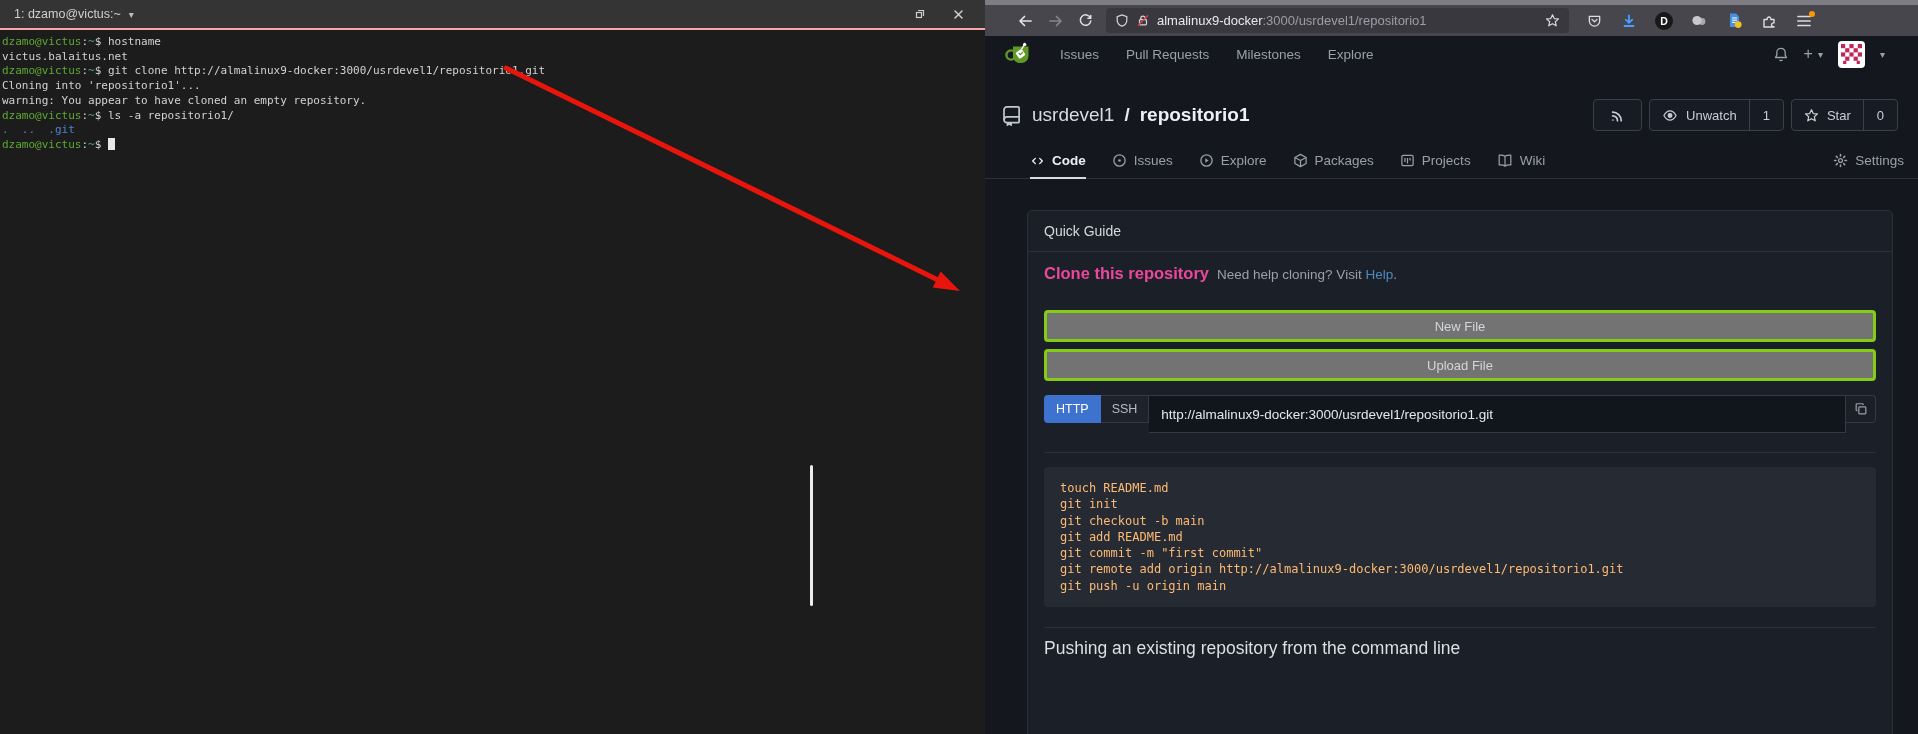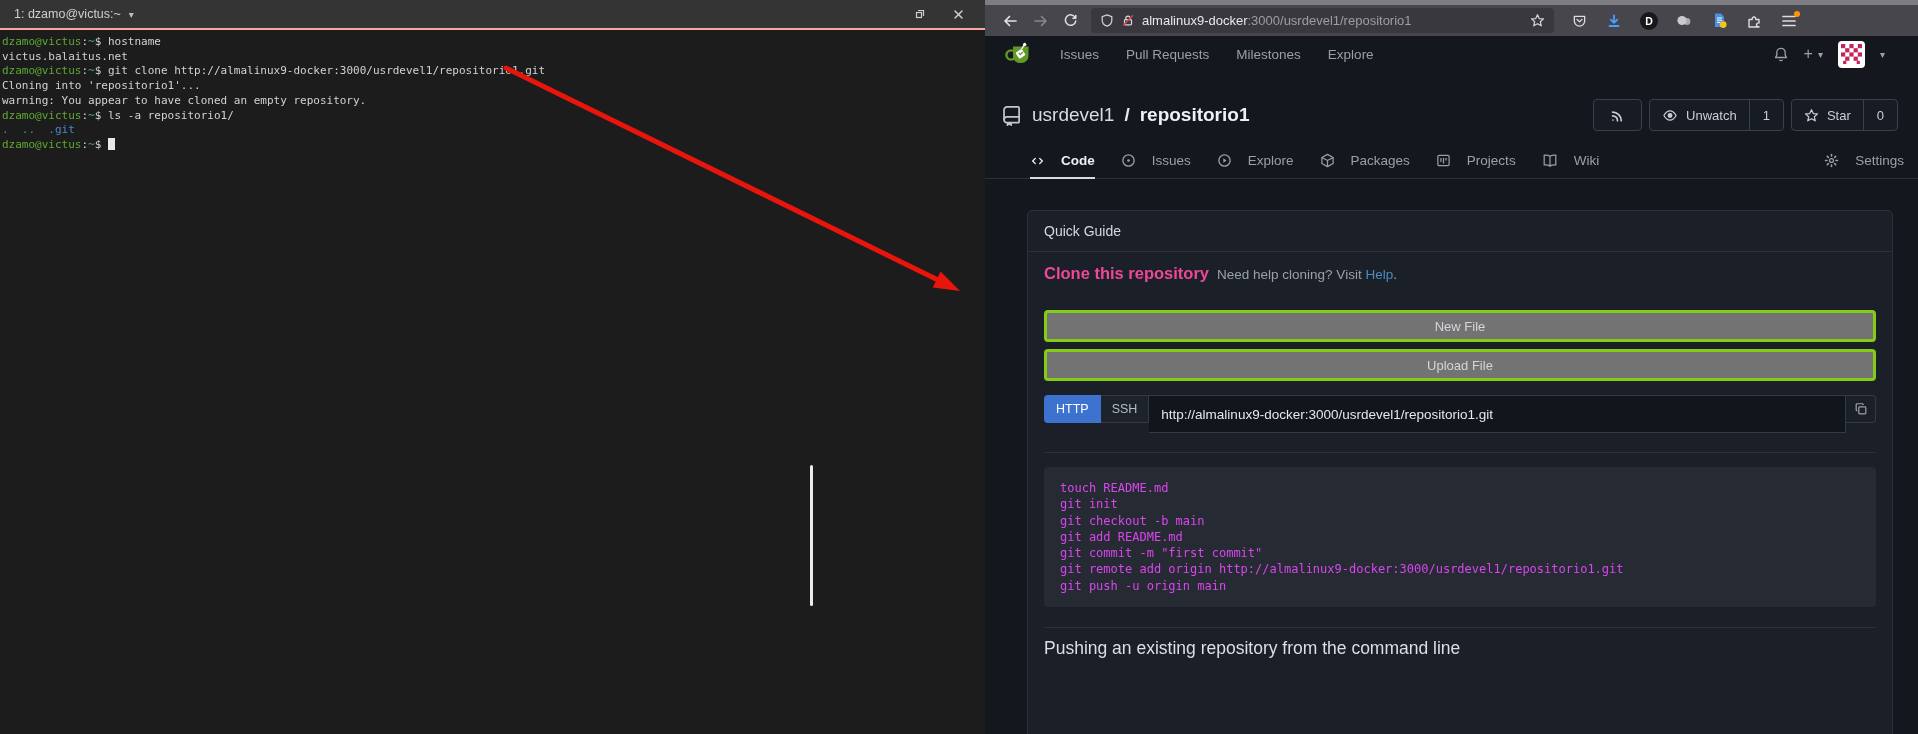--- a/index.html
+++ b/index.html
@@ -19,21 +19,21 @@
   .seg-green{color:#5fa832;}
   .seg-teal{color:#45a198;}
   .seg-dir{color:#4c84cf;}
   .seg-fg{color:#d2d2d2;}
   .t-cursor{display:inline-block;width:7px;height:12px;background:#e8e8e8;vertical-align:-2px;}
   .stray-scrollbar{position:absolute;left:810px;top:465px;width:3px;height:141px;background:#ececec;border-radius:2px;z-index:6;}
 
   
   .browser{position:absolute;left:985px;top:0;width:933px;height:734px;background:#14171e;}
   .b-topstrip{height:5px;background:#7d7d83;}
-  .b-toolbar{height:31px;background:#46464c;display:flex;align-items:center;padding:0 10px;}
+  .b-toolbar{height:31px;background:#46464c;display:flex;align-items:center;padding:0 25px;}
   .nav-btn{width:30px;height:26px;display:flex;align-items:center;justify-content:center;color:#e2e2e5;border-radius:4px;}
   .nav-btn.disabled{color:#85858c;}
   .urlbar{margin-left:6px;width:445px;height:25px;background:#38383e;border-radius:4px;
       display:flex;align-items:center;padding:0 9px;gap:7px;}
   .url-text{font-size:13px;color:#e9e9ec;white-space:nowrap;overflow:hidden;flex:1;}
   .url-dim{color:#9d9da4;}
   .tb-icons{display:flex;align-items:center;gap:9px;margin-left:12px;}
   .tb-btn{width:26px;height:26px;display:flex;align-items:center;justify-content:center;color:#dcdce0;position:relative;}
   .menu-badge{position:absolute;top:3px;right:2px;width:6px;height:6px;border-radius:50%;background:#ff9500;}
 
@@ -54,21 +54,21 @@
   .repo-name{font-weight:bold;color:#edf0f4;}
   .g-header-actions{margin-left:auto;display:flex;gap:7px;}
   .hdr-btn{height:30px;border:1px solid #3a4049;border-radius:4px;background:#171b23;
       display:flex;align-items:center;color:#c9ced5;font-size:13px;}
   .hdr-btn .btn-main{padding:0 12px;display:flex;gap:8px;align-items:center;height:100%;}
   .hdr-btn .btn-count{padding:0 13px;border-left:1px solid #3a4049;height:100%;display:flex;align-items:center;}
   .hdr-btn.icon-only{width:47px;justify-content:center;}
 
   .g-tabs{display:flex;align-items:flex-end;margin-top:14px;padding:0 14px 0 45px;
       border-bottom:1px solid #2b303a;height:33px;gap:26px;}
-  .g-tab{display:flex;align-items:center;gap:16px;color:#9aa0a8;font-size:13.5px;
+  .g-tab{display:flex;align-items:center;gap:7px;color:#9aa0a8;font-size:13.5px;
       padding-bottom:9px;border-bottom:2px solid transparent;margin-bottom:-1px;}
   .g-tab.active{color:#eceff3;font-weight:bold;border-bottom-color:#d7dbe0;}
   .g-tab-settings{margin-left:auto;}
 
   .g-content{padding:31px 25px 0 42px;}
   .box{border:1px solid #2b303a;background:#1b1f28;border-radius:5px;height:700px;overflow:hidden;}
   .box-header{padding:12px 16px;border-bottom:1px solid #2b303a;color:#d5d9de;font-size:14px;}
   .box-body{padding:12px 16px 30px;}
   .clone-head{display:flex;align-items:baseline;gap:8px;}
   .clone-title{font-size:16.5px;font-weight:bold;color:#ec4899;}
@@ -83,21 +83,21 @@
   .seg-ssh{background:#1d222b;color:#b6bcc4;font-size:12.5px;display:flex;align-items:center;
       padding:0 11px;border:1px solid #343a45;border-left:none;box-sizing:border-box;}
   .clone-input{flex:1;background:#11151c;border:1px solid #343a45;border-left:none;display:flex;
       align-items:center;padding:18px 12px;color:#e4e8ec;font-size:13.5px;box-sizing:border-box;}
   .seg-copy{width:30px;border:1px solid #343a45;border-left:none;border-radius:0 4px 4px 0;
       display:flex;align-items:center;justify-content:center;color:#9aa0a8;box-sizing:border-box;}
   .divider{border:none;border-top:1px solid #2b303a;margin:29px 0 0;}
   .divider.second{margin-top:20px;}
   .section-title{font-size:17.5px;font-weight:500;color:#dcdfe4;margin-top:10px;}
   .code-block{margin-top:14px;background:#262a33;border-radius:4px;padding:13px 16px;
-      font-family:"DejaVu Sans Mono",monospace;font-size:12px;line-height:16.3px;color:#d946ef;
+      font-family:"DejaVu Sans Mono",monospace;font-size:12px;line-height:16.3px;color:#fdba74;
       white-space:pre;margin-bottom:0;}
 
   
   .arrow-overlay{position:absolute;left:0;top:0;z-index:60;pointer-events:none;}
 </style>
 </head>
 <body>
 
 <div class="terminal">
   <div class="term-titlebar">

